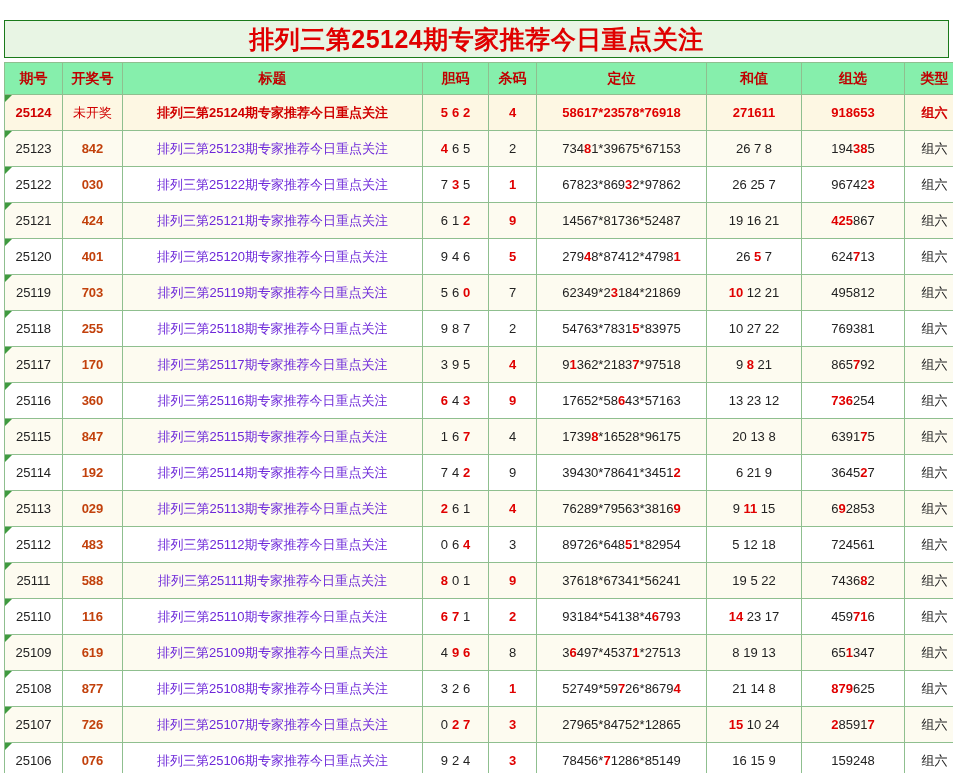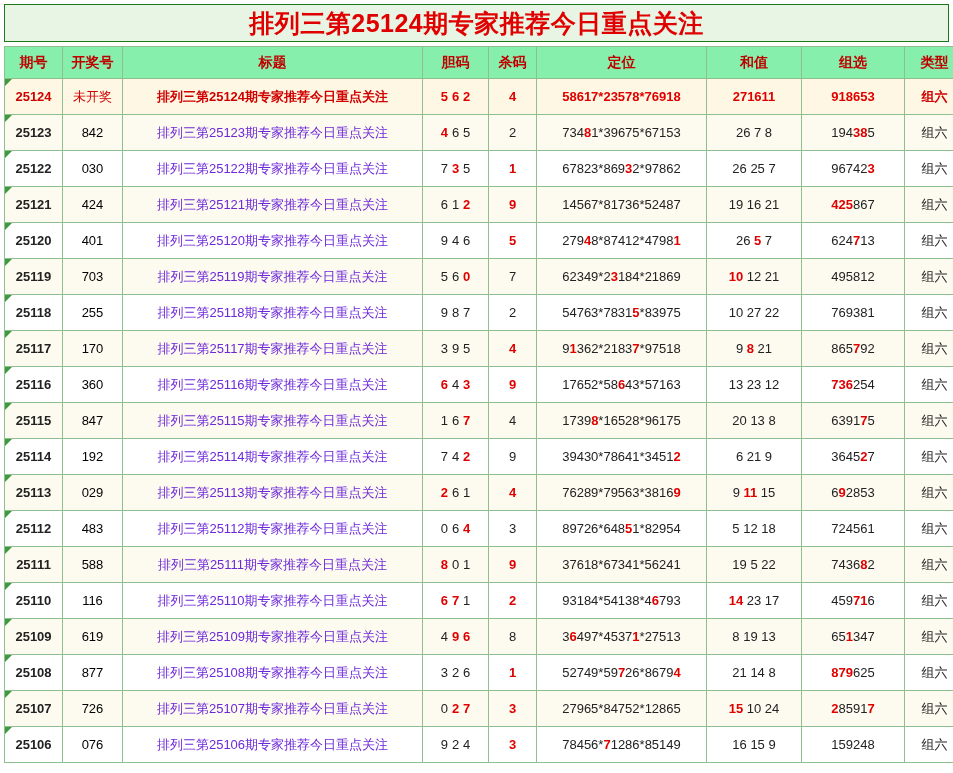--- a/index.html
+++ b/index.html
@@ -12,21 +12,21 @@
     height: 773px;
     font-family: "Liberation Sans", sans-serif;
     font-size: 13px;
     color: #000;
     overflow: hidden;
   }
   .page {
     width: 953px;
     height: 773px;
     box-sizing: border-box;
-    padding: 4px 4px 0 4px;
+    padding: 20px 4px 0 4px;
   }
   .title-bar {
     border: 1px solid #1a7a1a;
     background: #e8f5e4;
     height: 38px;
     display: flex;
     align-items: center;
     justify-content: center;
     margin-bottom: 4px;
     box-sizing: border-box;
@@ -75,30 +75,30 @@
 
   tr.highlight td {
     background: #fdf7e3;
     font-weight: bold;
   }
   tr.highlight td.issue { color: #d00000; font-weight: bold; margin-left: 16px; }
   tr.highlight td.open  { color: #d00000; font-weight: normal; }
   tr.highlight td.title { color: #d00000; font-weight: bold; }
   tr.highlight td.type  { color: #d00000; font-weight: bold; }
 
-  td.open { color: #000000; font-weight: normal; }
+  td.open { color: #c2410c; font-weight: bold; }
   td.issue { color: #222; }
   td.title { color: #6d28d9; font-size: 13px; }
   td.dan, td.sha, td.ding, td.he, td.zu { color: #222; }
   td.type { color: #222; }
 
   .red { color: #e00000; font-weight: bold; }
   .blk { color: #222; font-weight: normal; }
   .sp { display: inline-block; width: 4px; }
-  td.c-mark { position: relative; font-weight: bold; }
+  td.c-mark { position: relative; }
   td.c-mark::before {
     content: "";
     position: absolute;
     top: 0; left: 0;
     width: 0; height: 0;
     border-top: 7px solid #3f9a3f;
     border-right: 7px solid transparent;
   }
 </style>
 </head>

